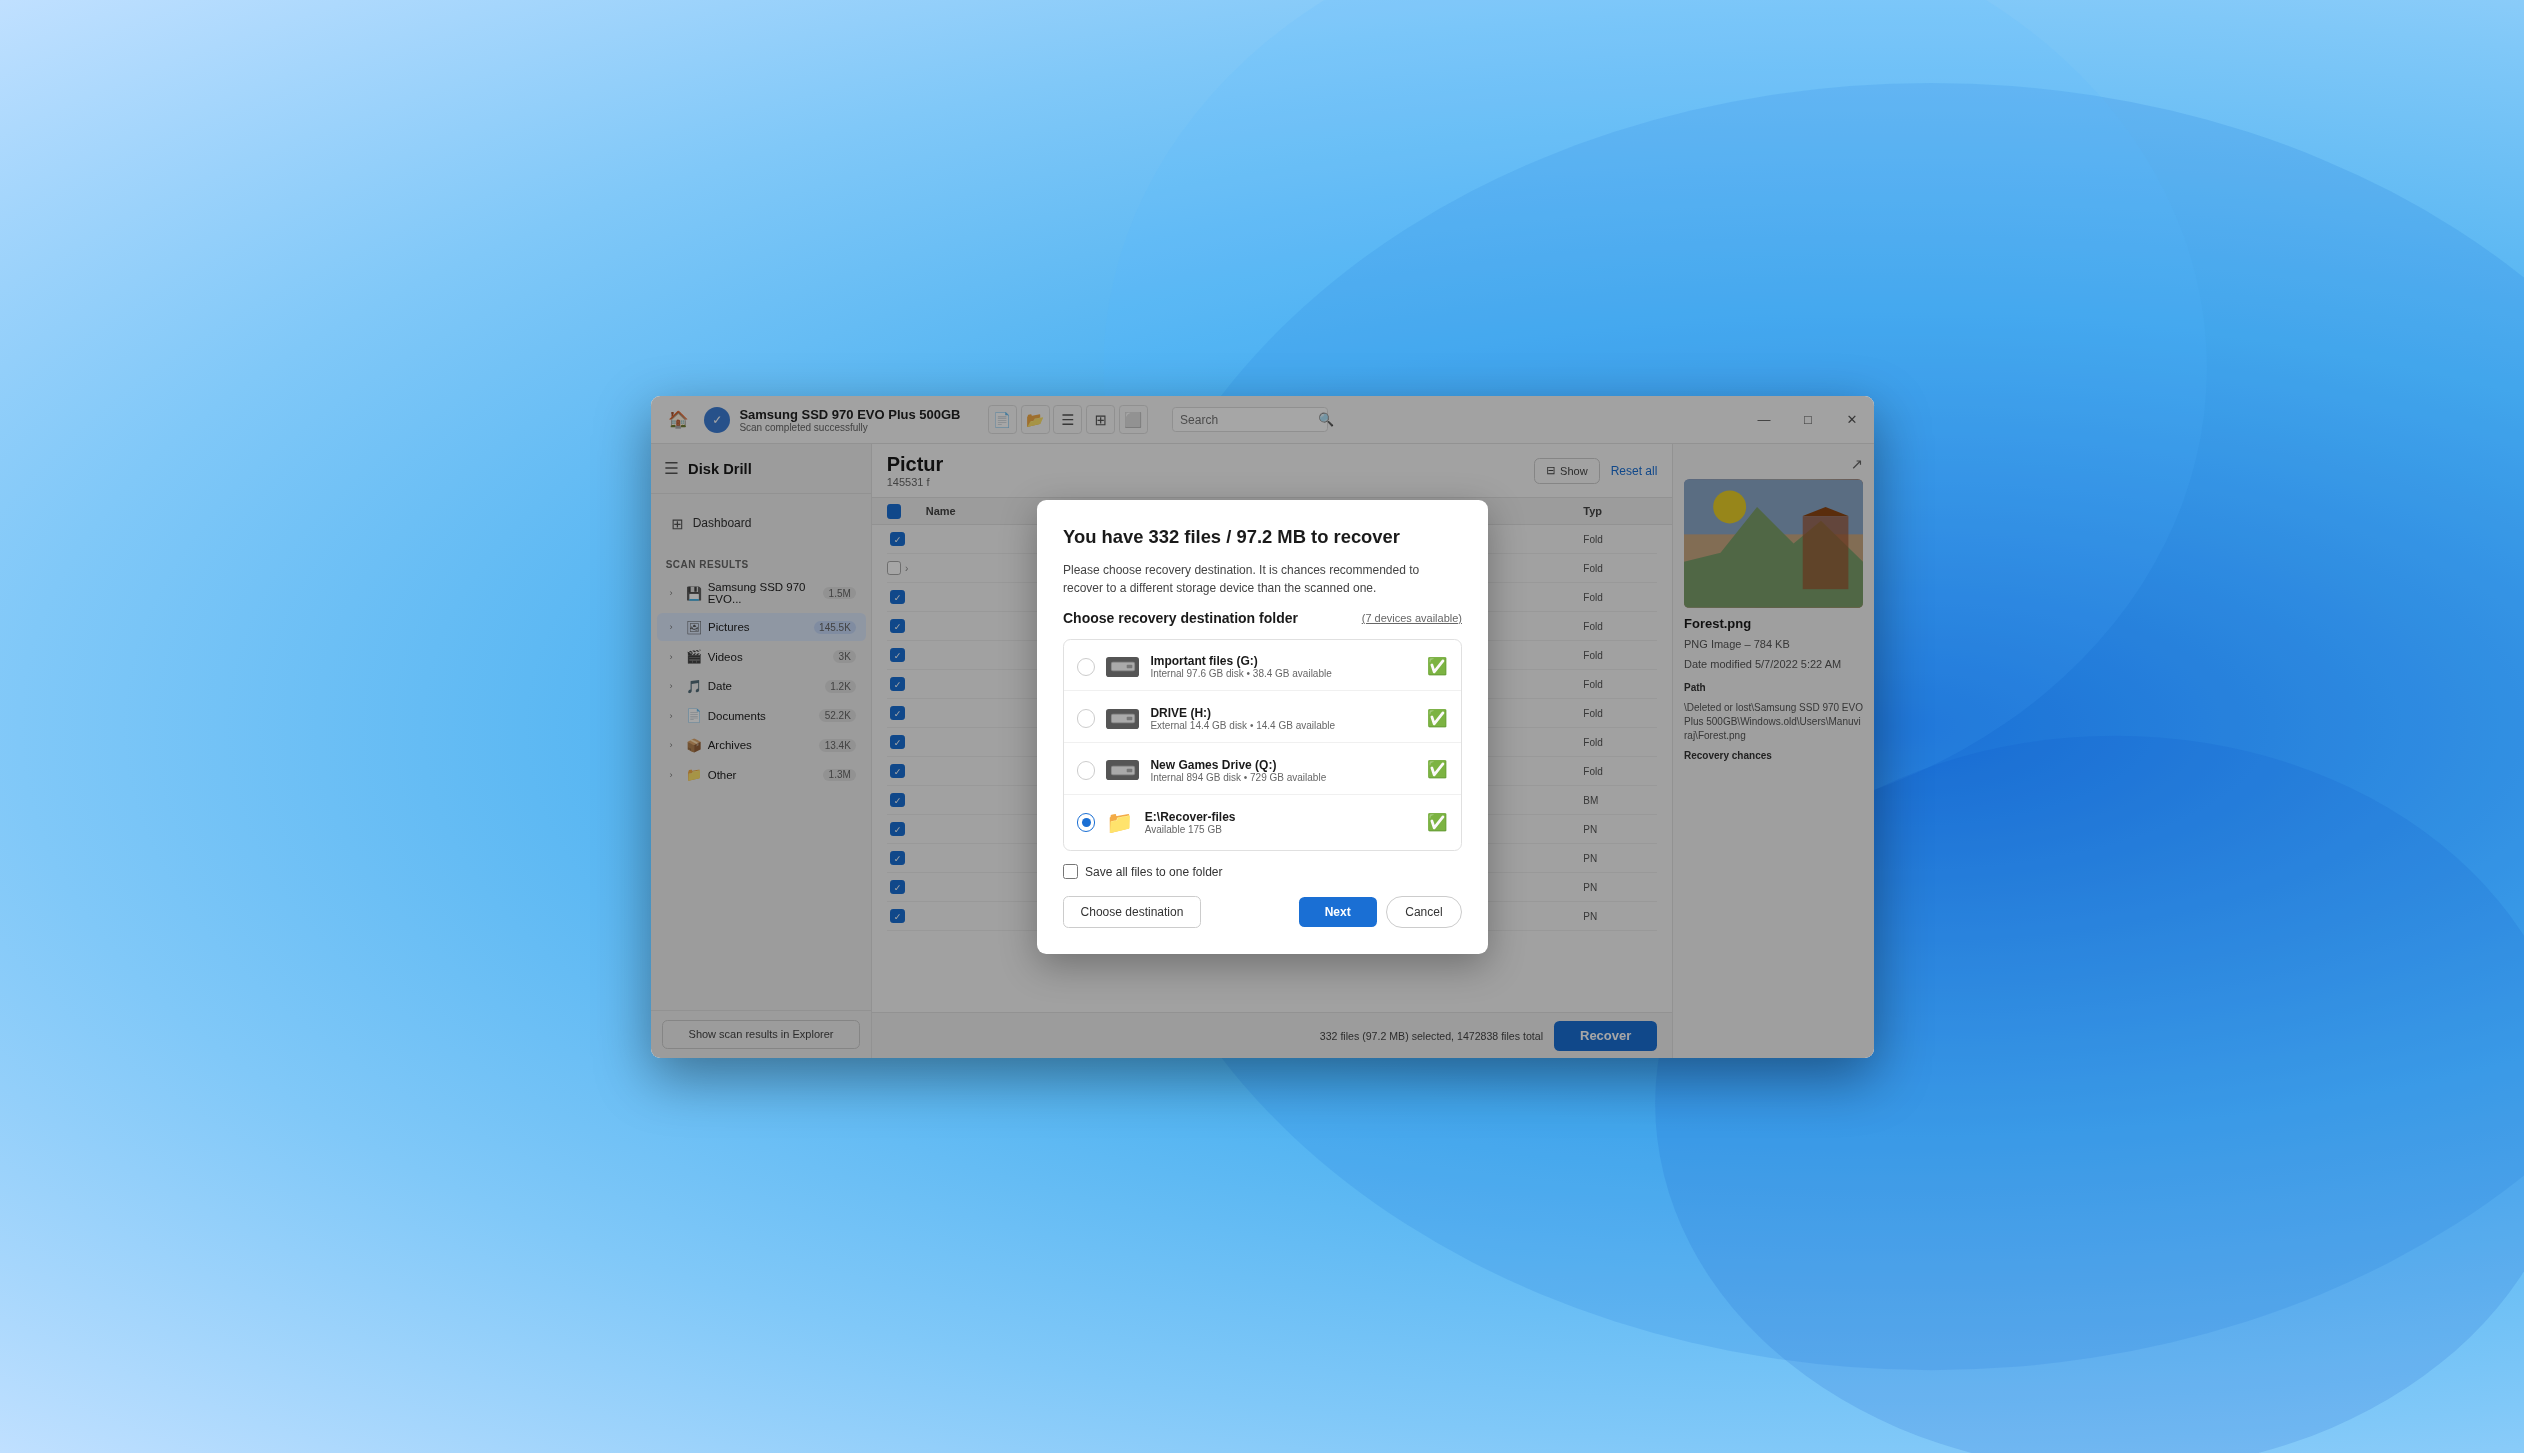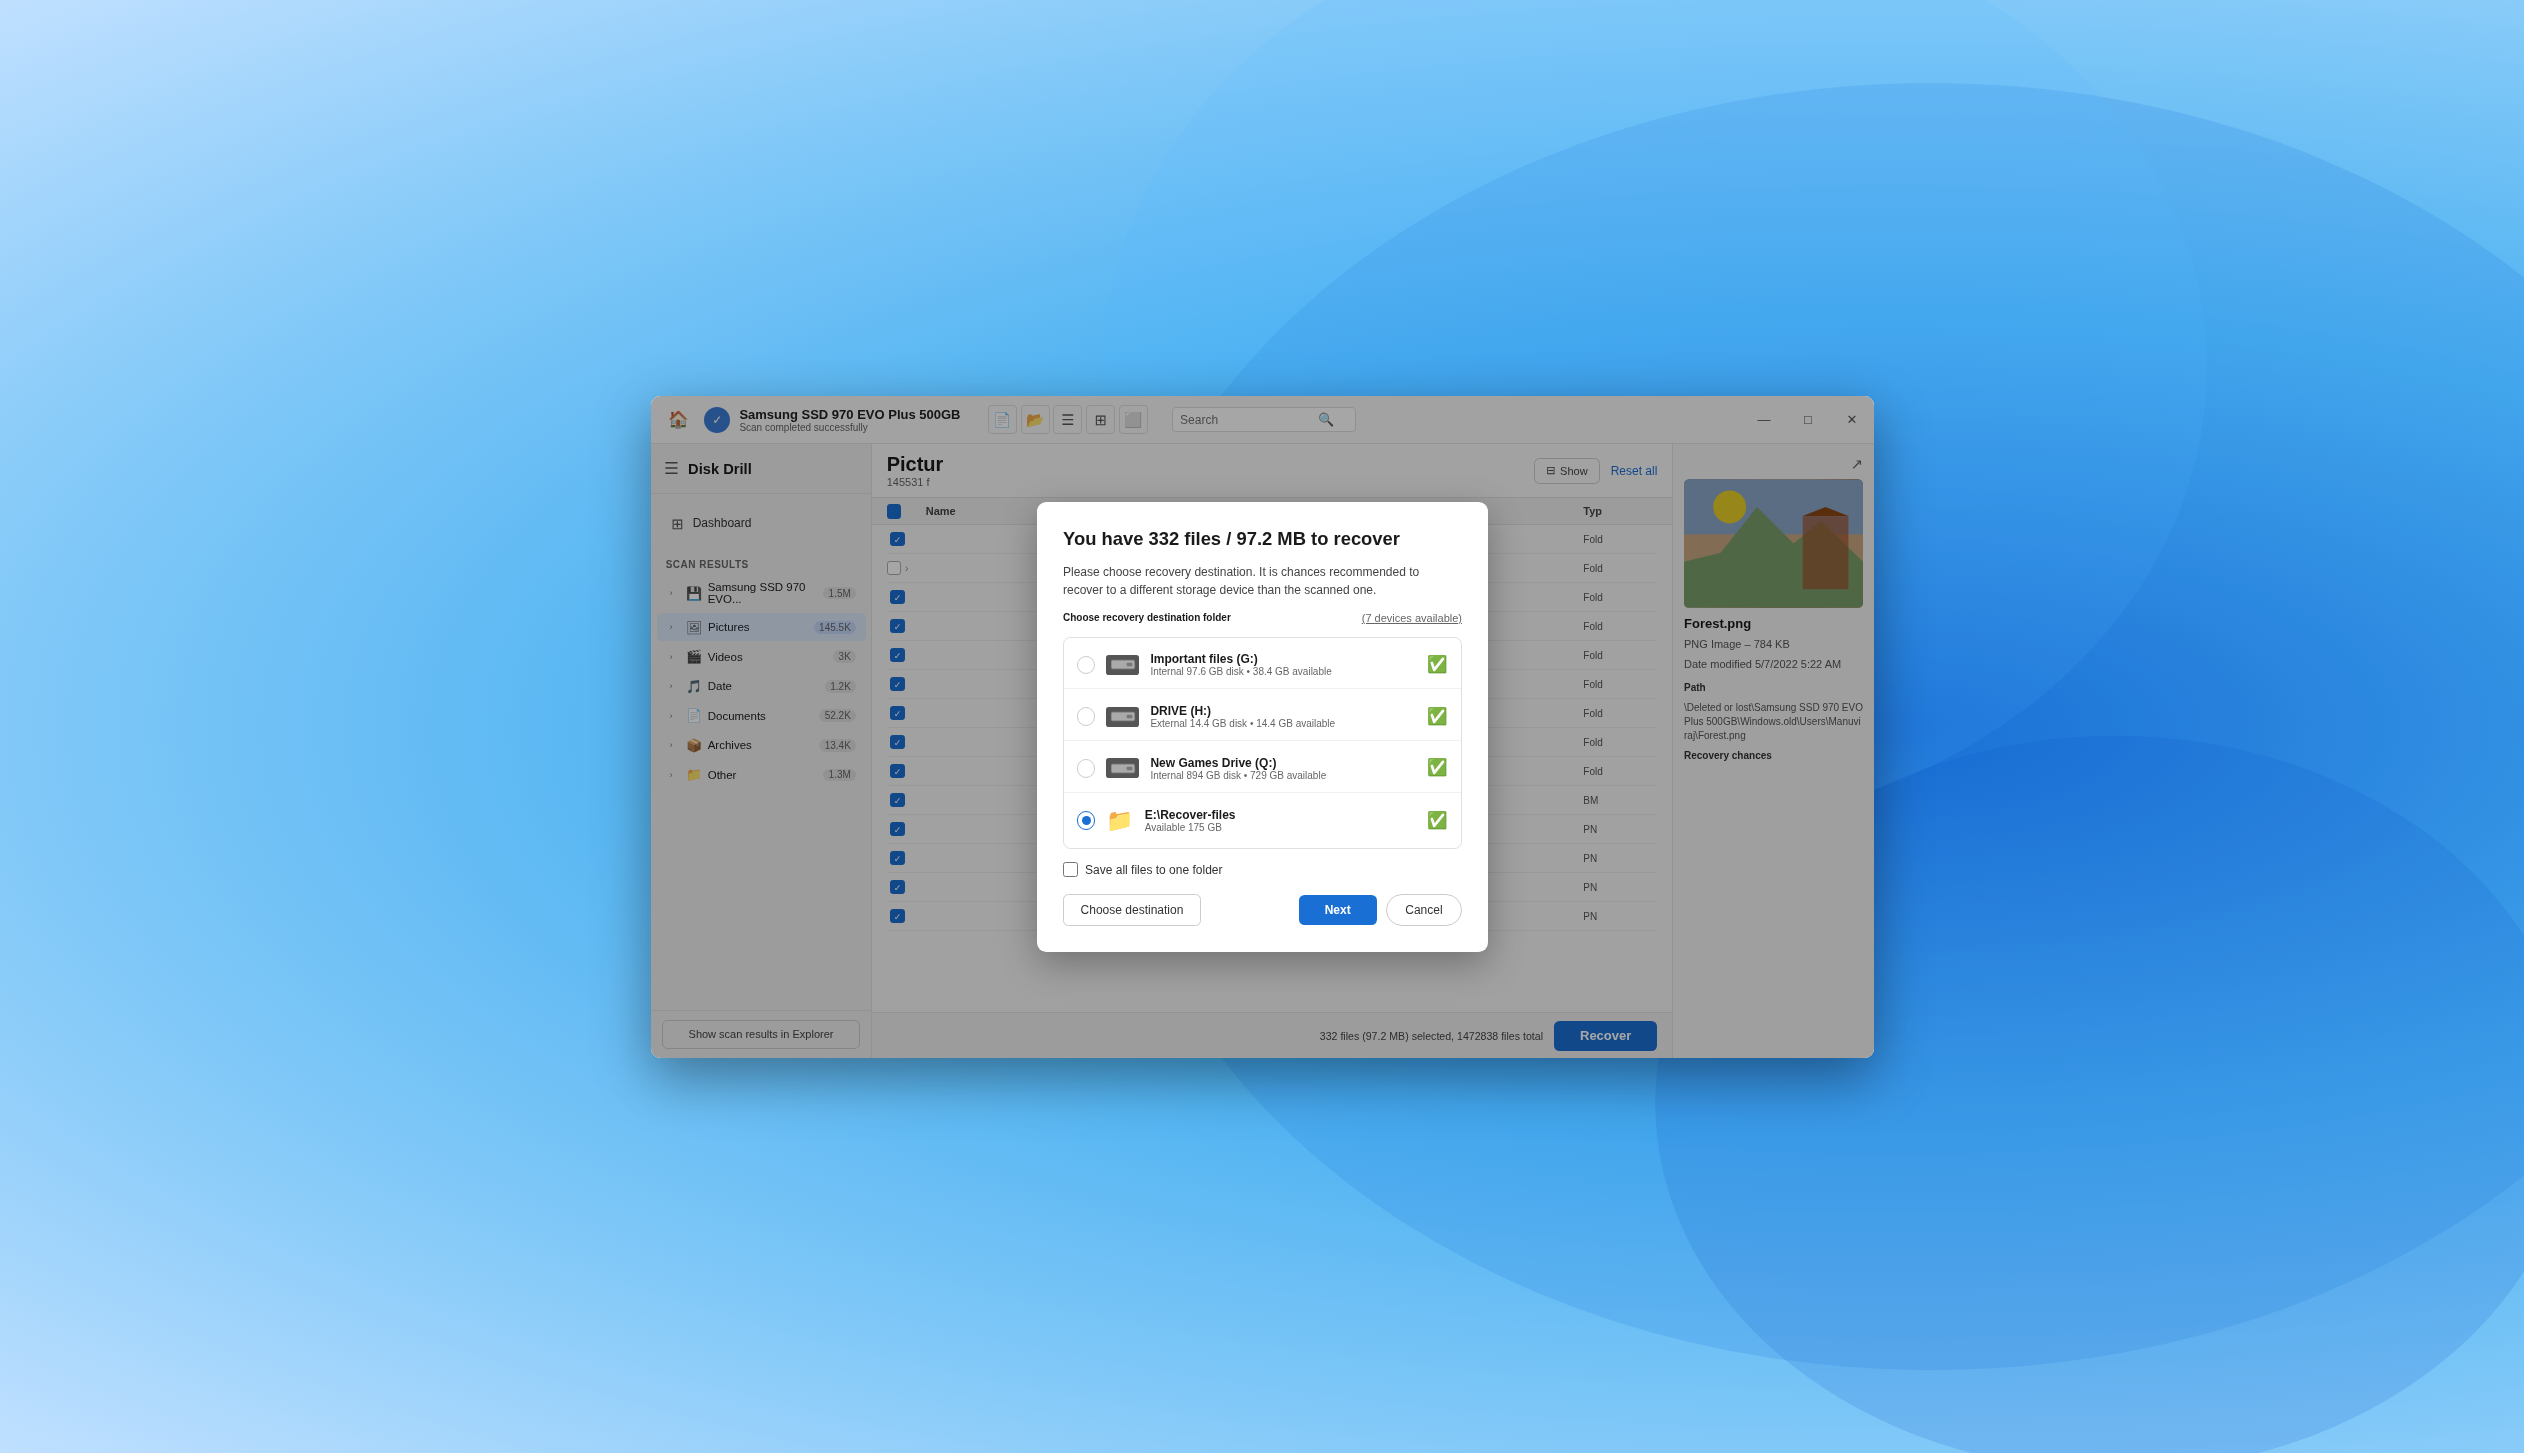--- a/index.html
+++ b/index.html
@@ -96,21 +96,21 @@
       color: #555; font-size: 14.7px;
     }
     .titlebar-search {
       margin-left: 14.7px;
       display: flex;
       align-items: center;
       border: 0.9px solid #ddd;
       border-radius: 3.7px;
       background: #fff;
       padding: 3.7px 7.4px;
-      width: 184px;
+      width: 156px;
     }
     .titlebar-search input {
       border: none; outline: none;
       font-size: 12px; color: #555;
       width: 138px; background: transparent;
     }
     .titlebar-search-icon { color: #888; font-size: 13px; }
     .titlebar-winctrls {
       display: flex;
       margin-left: auto;
@@ -372,21 +372,21 @@
     .modal-title {
       font-size: 18.4px; font-weight: 700; color: #1a1a1a;
     }
     .modal-desc {
       font-size: 12px; color: #444; line-height: 1.5;
     }
     .modal-dest-header {
       display: flex; align-items: center; justify-content: space-between;
     }
     .modal-dest-label {
-      font-size: 10px; font-weight: 600; color: #1a1a1a;
+      font-size: 14px; font-weight: 600; color: #1a1a1a;
     }
     .modal-devices-count {
       font-size: 11px; color: #666; text-decoration: underline;
     }
     .modal-devices-list {
       display: flex; flex-direction: column; gap: 3.7px;
       max-height: 239px; overflow-y: auto;
       border: 0.9px solid #e0e0e0; border-radius: 7.4px;
       padding: 3.7px 0;
     }

